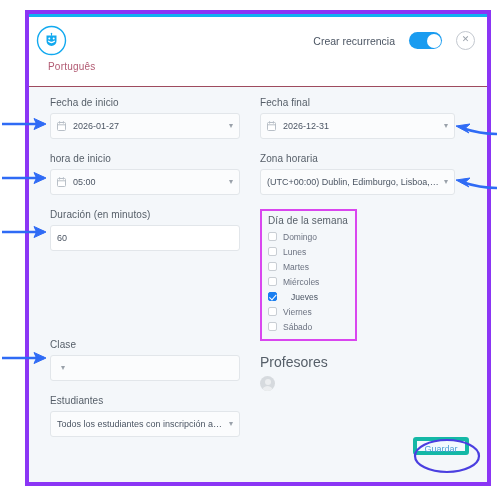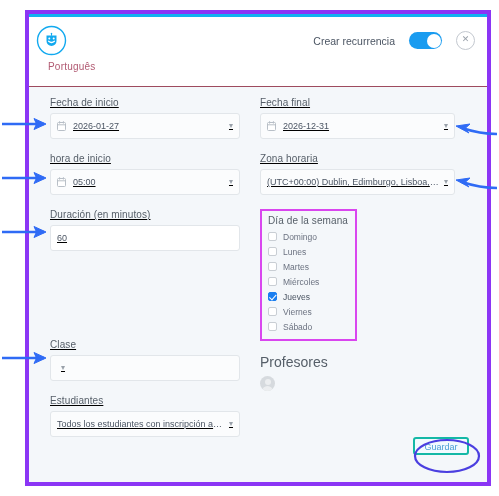--- a/index.html
+++ b/index.html
@@ -112,21 +112,21 @@
 
   
   #modal-body {
     position: relative;
     height: 398px;
     background: #f4f7fa;
   }
   .col-left  { position: absolute; left: 21px;  top: 10px; width: 190px; }
   .col-right { position: absolute; left: 231px; top: 10px; width: 195px; }
 
-  .field { margin-bottom: 14px; text-decoration: underline; }
+  .field { margin-bottom: 14px; }
   .field-label {
     font-size: 10px;
     color: #555e68;
     margin-bottom: 5px;
     letter-spacing: .1px;
   }
   .control {
     height: 21px;
     background: #fbfcfd;
     border: 1px solid #e2e6ea;
@@ -195,21 +195,21 @@
   }
   .check-row.checked .check-box::after {
     content: "";
     position: absolute;
     left: 2px; top: 0px;
     width: 3px; height: 5.5px;
     border: solid #fff;
     border-width: 0 1.4px 1.4px 0;
     transform: rotate(42deg);
   }
-  .check-row.checked { color: #4b5563; }
+  .check-row.checked { color: #4b5563; gap: 8px; }
 
   
   #teachers-label { font-size: 14px; color: #555e68; margin-bottom: 6px; }
   #teacher-avatar {
     width: 15px; height: 15px;
     border-radius: 50%;
     background: #d6dade;
     position: relative;
     overflow: hidden;
   }
@@ -228,21 +228,21 @@
     left: 0; bottom: 0;
     width: 100%;
     height: 0;
   }
   #save-button {
     position: absolute;
     right: 18px;
     bottom: 30px;
     width: 56px;
     height: 18px;
-    border: 2px solid #14b8a6;
+    border: 4px solid #14b8a6;
     border-radius: 3px;
     background: #f2fafe;
     color: #4a9fd4;
     font-size: 9px;
     line-height: 16px;
     text-align: center;
     cursor: pointer;
     box-sizing: border-box;
   }
 

